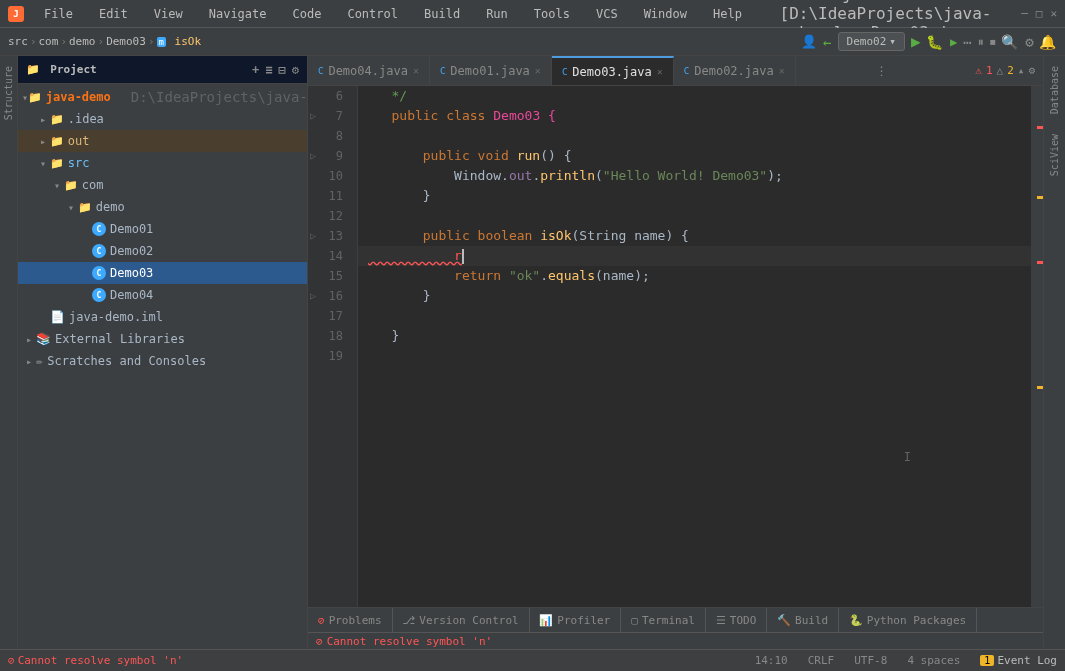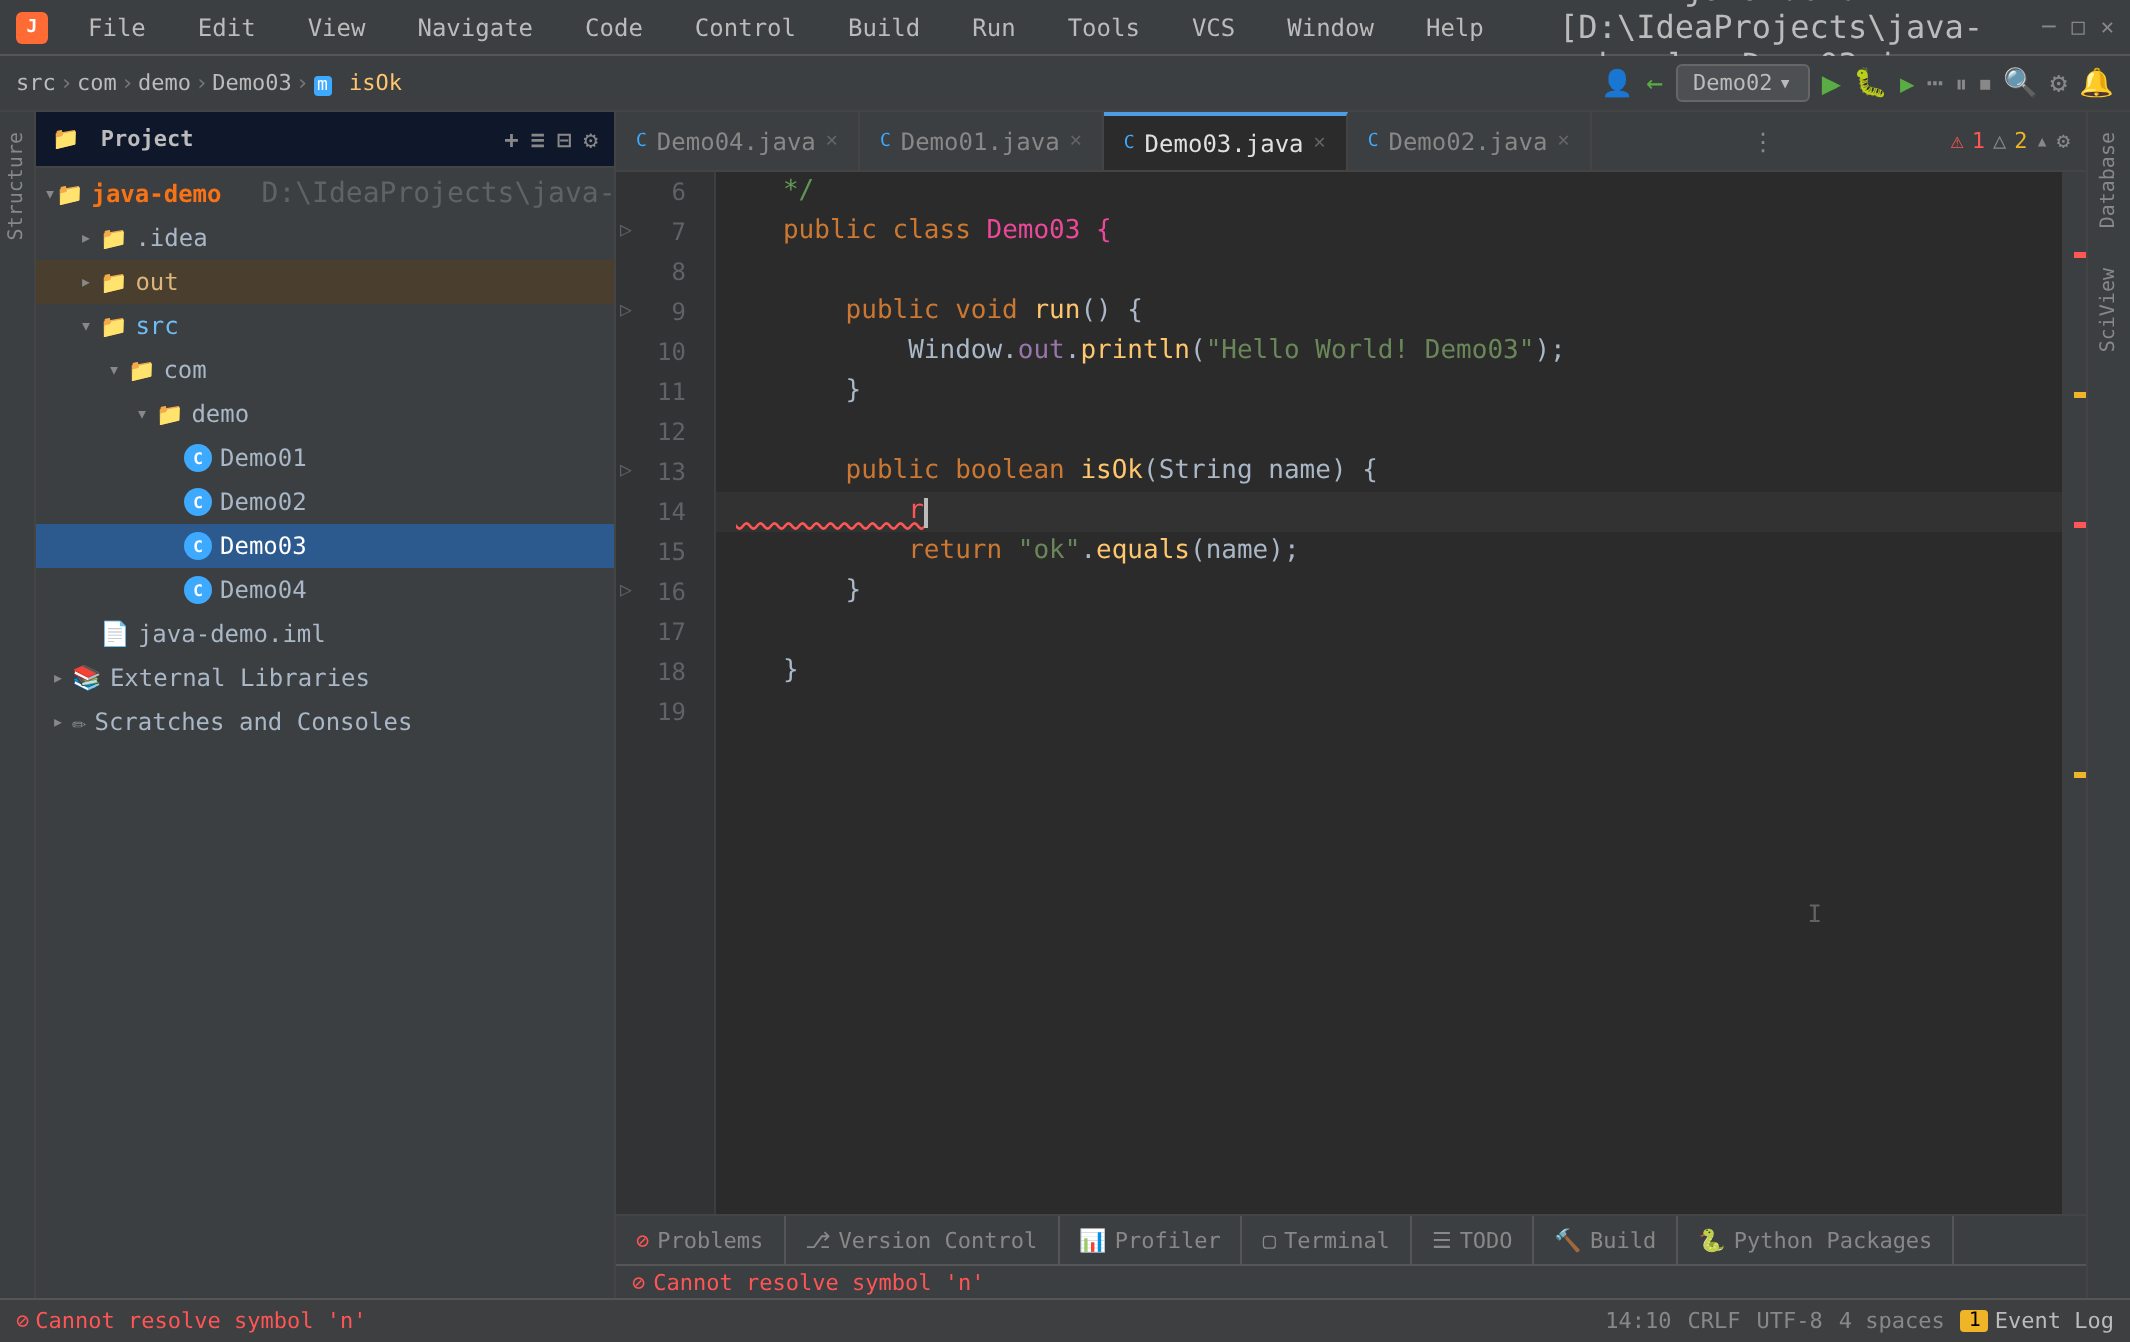--- a/index.html
+++ b/index.html
@@ -336,21 +336,21 @@
       border-top: 1px solid #555;
       display: flex;
       align-items: center;
       padding: 0 8px;
       font-size: 11px;
       color: #888;
       gap: 12px;
     }
     .status-left { display: flex; align-items: center; gap: 8px; flex: 1; }
     .status-error { color: #ff5555; display: flex; align-items: center; gap: 3px; }
-    .status-right { display: flex; align-items: center; gap: 8px; }
+    .status-right { display: flex; align-items: center; gap: 20px; }
     .event-log { color: #bbbbbb; display: flex; align-items: center; gap: 3px; }
     .event-num { background: #f0b429; color: black; padding: 0 4px; border-radius: 2px; font-size: 10px; }
   </style>
 </head>
 <body>
 
 <div id="title-bar">
   <div style="width:16px;height:16px;background:#ff6b35;border-radius:3px;display:flex;align-items:center;justify-content:center;color:white;font-size:9px;font-weight:bold;">J</div>
   <div class="menu-items">
     <span class="menu-item">File</span>

